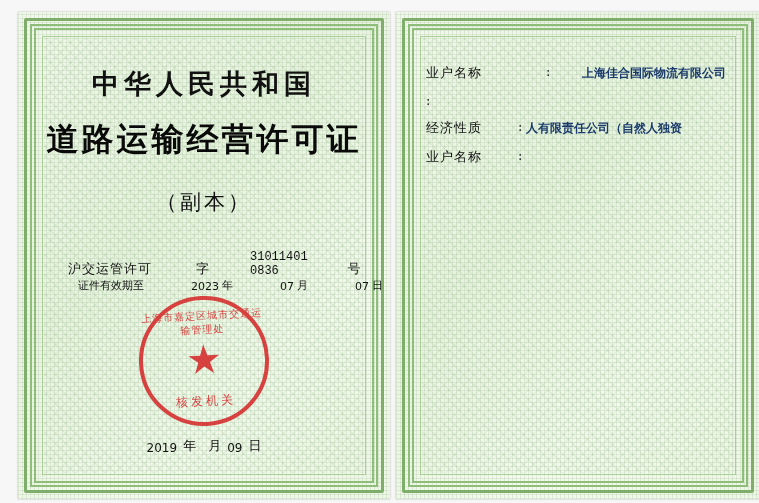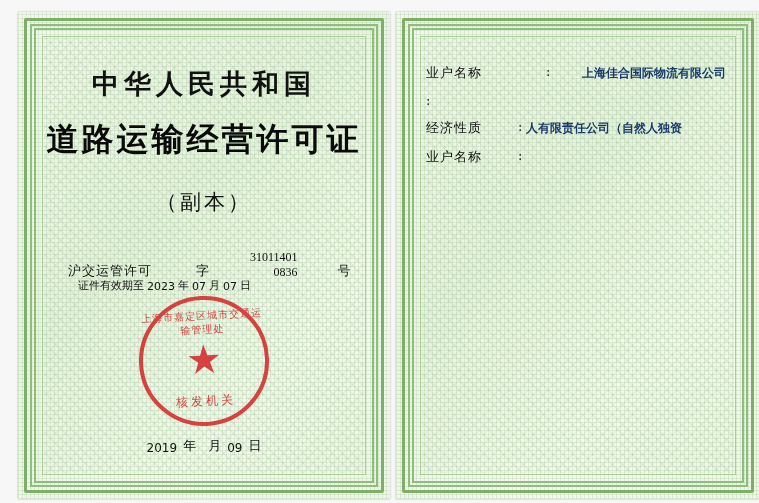--- a/index.html
+++ b/index.html
@@ -100,22 +100,22 @@
     display: flex;
     align-items: flex-end;
     font-size: 13px;
     color: #111;
     font-family: "DejaVu Serif", "Liberation Serif", serif;
     gap: 36px;
   }
   .lic-no-row .lbl { white-space: nowrap; letter-spacing: 1px; }
   .lic-no-row .num {
     flex: 1;
-    text-align: right;
-    font-family: Liberation Serif, serif;
+    text-align: left;
+    font-family: Liberation Mono, monospace;
     font-size: 12px;
     padding: 0 4px;
   }
   .lic-no-row .tail { white-space: nowrap; }
 
   .valid-row {
     position: absolute;
     left: 34px;
     right: 34px;
     top: 240px;
@@ -123,20 +123,21 @@
     align-items: flex-end;
     font-size: 11px;
     color: #111;
     font-family: "DejaVu Serif", "Liberation Serif", serif;
   }
   .valid-row .seg { white-space: nowrap; }
   .valid-row .val {
     font-family: "DejaVu Sans", sans-serif;
     font-size: 11px;
     padding: 0 3px;
+    margin-left: 44px;
   }
 
   .stamp {
     position: absolute;
     left: 50%;
     top: 258px;
     transform: translateX(-50%) rotate(-3deg);
     width: 122px;
     height: 122px;
     border-radius: 50%;

